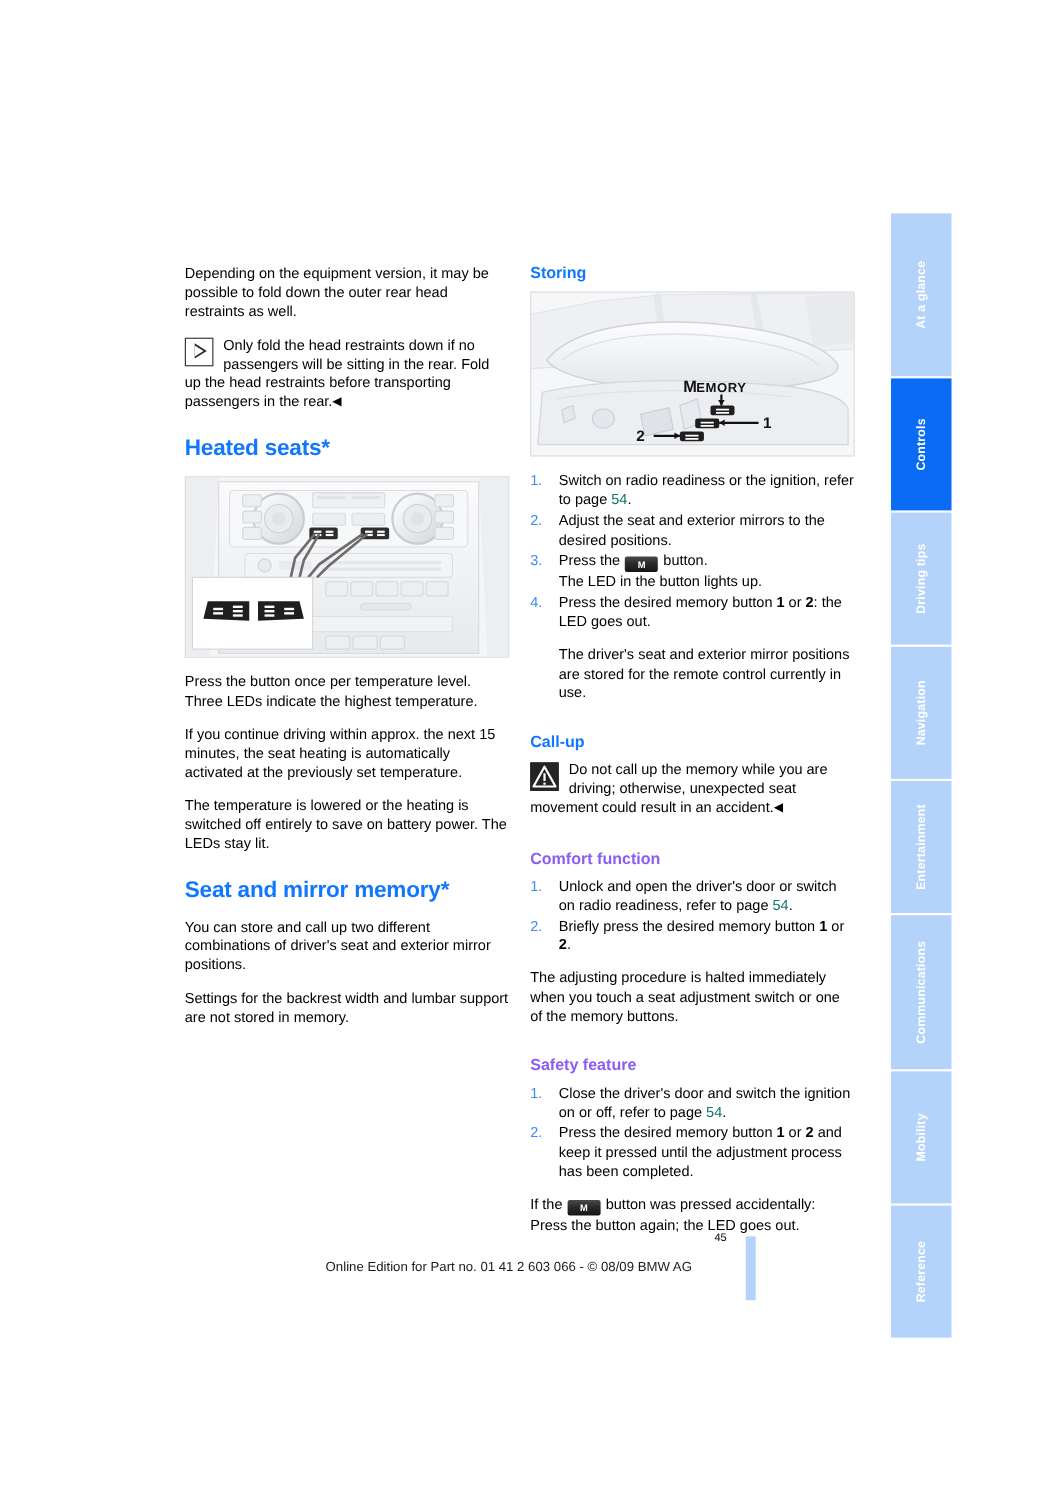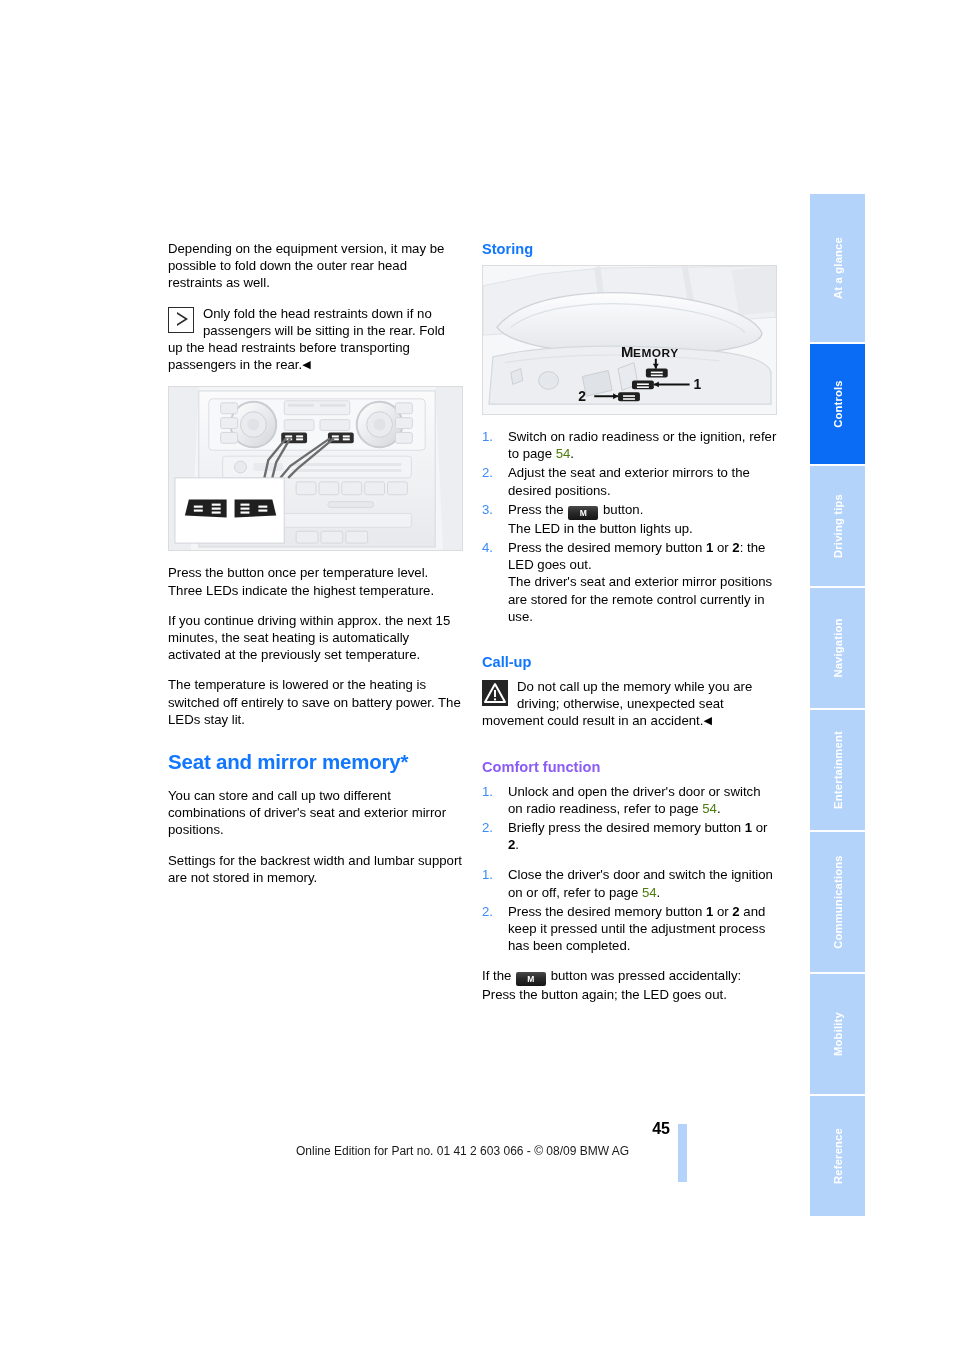--- a/index.html
+++ b/index.html
@@ -141,23 +141,24 @@
   ol.steps > li::before {
     content: counter(step) ".";
     position: absolute;
     left: 0;
     top: 0;
     color: #3b8cf5;
     font-size: 13.2px;
     line-height: 17.2px;
   }
   ol.steps > li .extra {
-  }
-
-  .pagelink { color: #4d7c0f; }
+    margin-top: 13px;
+  }
+
+  .pagelink { color: #0f766e; }
   .bold { font-weight: bold; }
   .endmark {
     font-size: 11px;
     vertical-align: 1px;
     letter-spacing: 0;
   }
 
   
   .figure {
     position: relative;
@@ -214,23 +215,23 @@
     position: absolute;
     left: 0;
     top: 1108px;
     width: 954px;
   }
   .page-number {
     position: absolute;
     left: 640px;
     top: 0;
     width: 30px;
-    text-align: right;
-    font-size: 16px;
-    font-weight: bold;
+    text-align: center;
+    font-size: 10px;
+    font-weight: normal;
   }
   .footer-line {
     position: absolute;
     left: 296px;
     top: 24px;
     font-size: 12px;
     color: #1a1a1a;
     white-space: nowrap;
   }
   .footer-bar {
@@ -249,20 +250,21 @@
 
   <div class="col col-left">
 
     <p>Depending on the equipment version, it may be possible to fold down the outer rear head restraints as well.</p>
 
     <div class="note">
       <span class="icon-float icon-triangle-outline"></span>
       <span class="note-body">Only fold the head restraints down if no passengers will be sitting in the rear. Fold up the head restraints before transporting passengers in the rear.</span><span class="endmark">◀</span>
     </div>
 
+    <h1 class="section-title">Heated seats*</h1>
 
     <div class="figure fig-heated">
       <svg viewBox="0 0 295 165" preserveAspectRatio="none" aria-hidden="true">
         <defs>
           <linearGradient id="panelg" x1="0" y1="0" x2="0" y2="1">
             <stop offset="0" stop-color="#fbfbfc"></stop>
             <stop offset="1" stop-color="#e7e9ec"></stop>
           </linearGradient>
           <linearGradient id="knobg" x1="0" y1="0" x2="1" y2="1">
             <stop offset="0" stop-color="#ffffff"></stop>
@@ -464,21 +466,23 @@
 
     <ol class="steps">
       <li>
         <span>Unlock and open the driver's door or switch on radio readiness, refer to page </span><span class="pagelink">54</span><span>.</span>
       </li>
       <li>
         <span>Briefly press the desired memory button </span><span class="bold">1</span><span> or </span><span class="bold">2</span><span>.</span>
       </li>
     </ol>
 
-
+    <p>The adjusting procedure is halted immediately when you touch a seat adjustment switch or one of the memory buttons.</p>
+
+    <h2 class="sub-title pale">Safety feature</h2>
 
     <ol class="steps">
       <li>
         <span>Close the driver's door and switch the ignition on or off, refer to page </span><span class="pagelink">54</span><span>.</span>
       </li>
       <li>
         <span>Press the desired memory button </span><span class="bold">1</span><span> or </span><span class="bold">2</span><span> and keep it pressed until the adjustment process has been completed.</span>
       </li>
     </ol>
 

